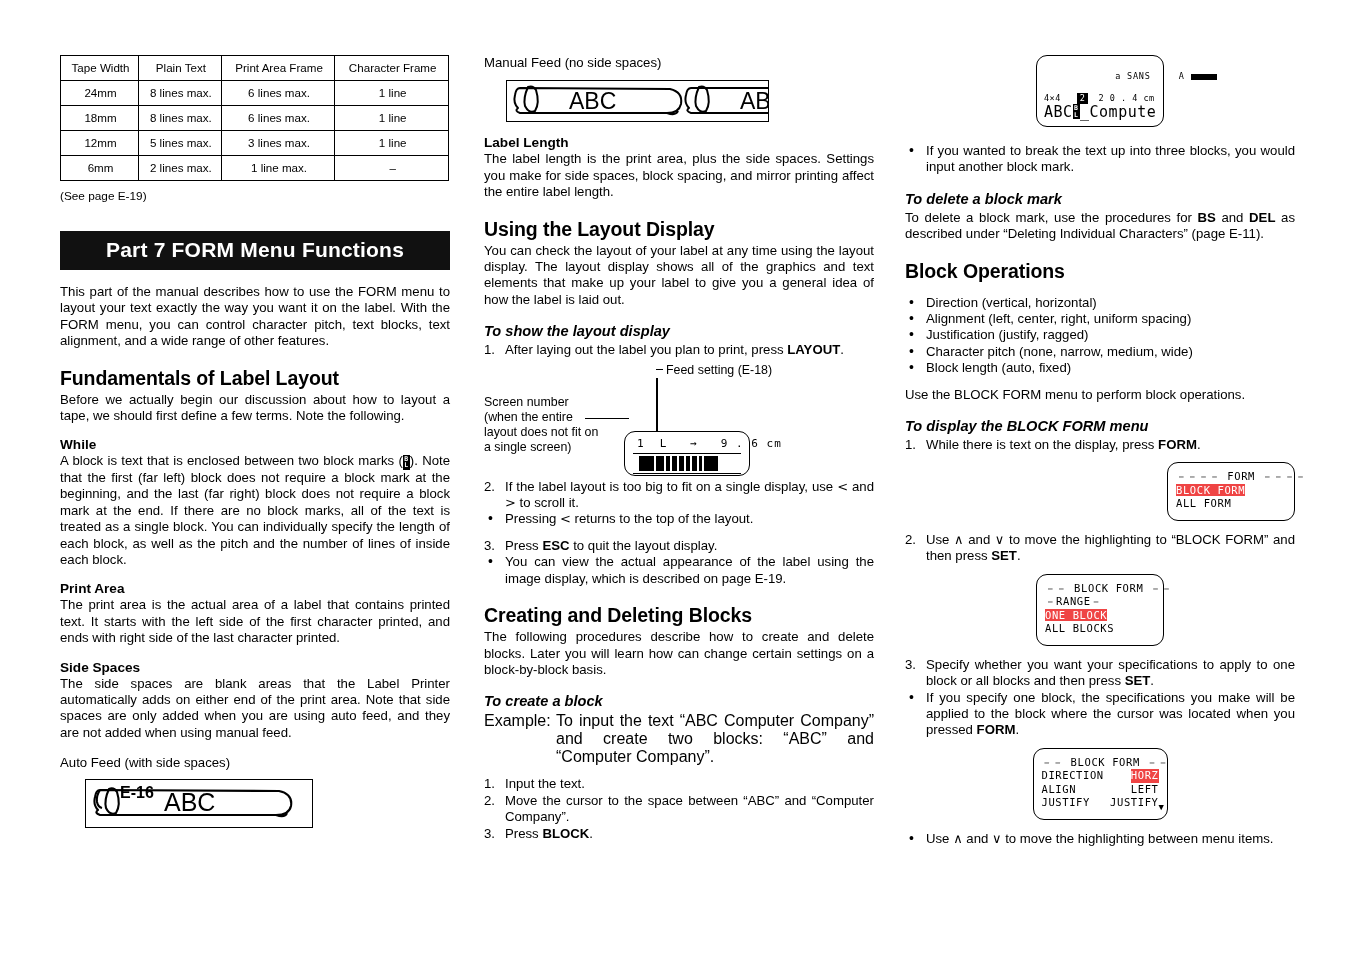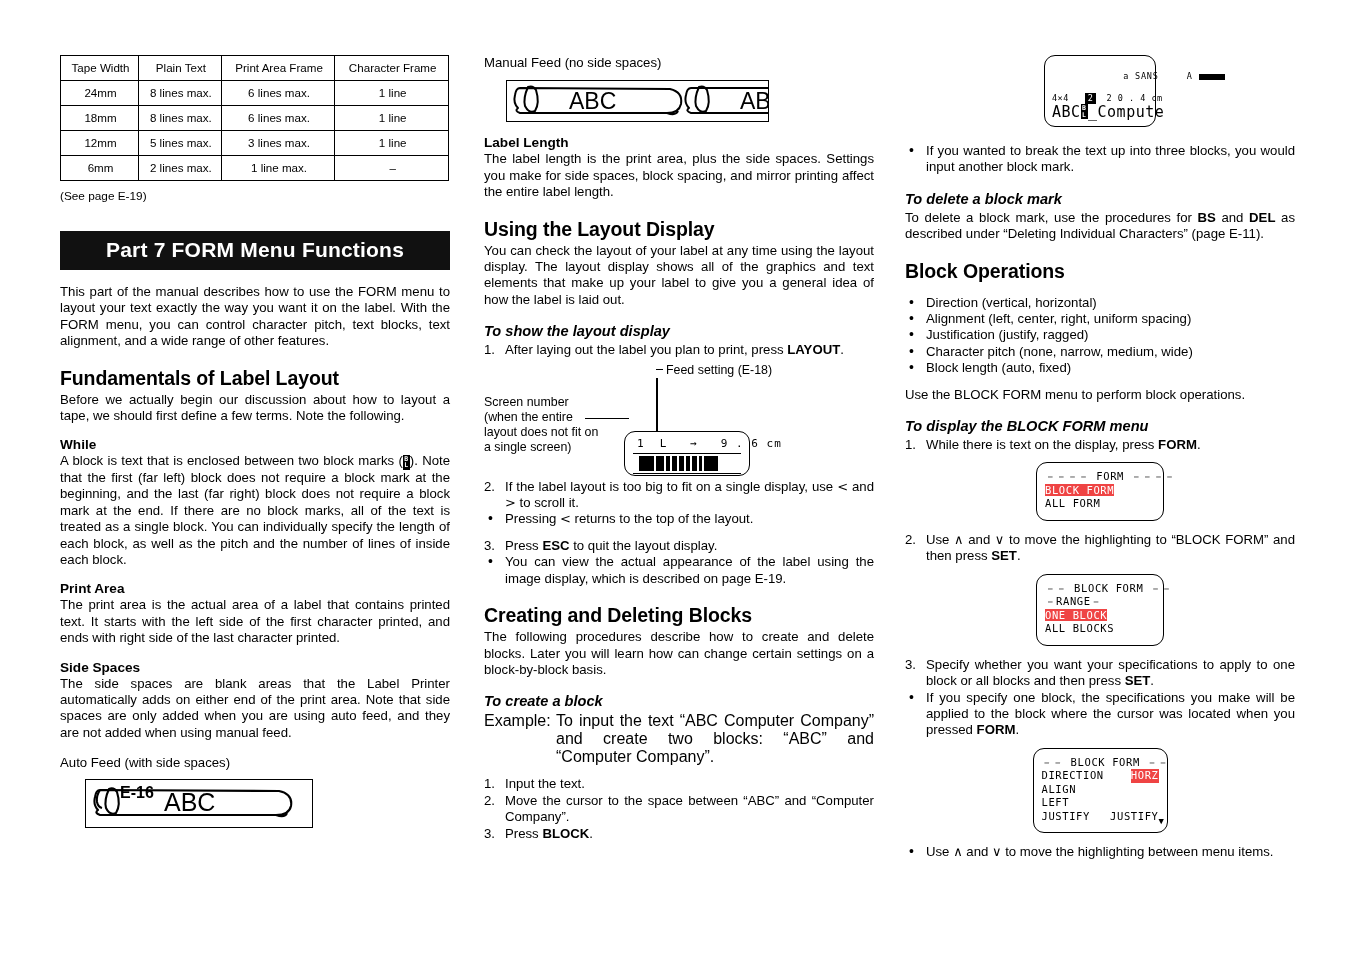--- a/index.html
+++ b/index.html
@@ -186,21 +186,21 @@
     border-bottom: 1.6px solid #000;
     height: 19px;
     display: flex;
     align-items: center;
     padding: 0 6px;
   }
   .bar-area .bseg { background: #000; height: 15px; margin-right: 2px; }
 
   
   #abc-lcd {
-    width: 112px;
+    width: 128px;
     padding: 4px 7px 5px 7px;
   }
   #abc-lcd .r1 { font-size: 8.5px; letter-spacing: 0.8px; white-space: pre; line-height: 11px;}
   #abc-lcd .r2 { font-size: 8.5px; letter-spacing: 0.5px; white-space: pre; line-height: 11px; display:flex; align-items:center;}
   #abc-lcd .r3 { font-size: 15px; letter-spacing: 0.5px; white-space: pre; line-height: 17px; display:flex; align-items:flex-end;}
   .solidbar { display:inline-block; width: 26px; height: 6px; background:#000; vertical-align: middle; margin-left: 6px;}
   .invbox { background:#000; color:#fff; padding: 0 3px; }
 
   
   .blockmark {
@@ -440,21 +440,21 @@
     </ul>
 
     <div class="spacer10"></div>
     <p class="nojust">Use the BLOCK FORM menu to perform block operations.</p>
 
     <h3 class="subital">To display the BLOCK FORM menu</h3>
     <ol class="steps">
       <li class="nojust"><span class="num">1.</span><span>While there is text on the display, press </span><b>FORM</b><span>.</span></li>
     </ol>
 
-    <div style="display:flex;justify-content:center;margin:9px 0 11px 0;">
+    <div style="display:flex;justify-content:flex-end;margin:9px 0 11px 0;">
       <div class="lcd menu-lcd">
         <div class="line">－－－－ FORM －－－－</div>
         <div class="line"><span class="hl">BLOCK FORM</span></div>
         <div class="line">ALL FORM</div>
       </div>
     </div>
 
     <ol class="steps">
       <li><span class="num">2.</span><span>Use </span><span class="arrowglyph">∧</span><span> and </span><span class="arrowglyph">∨</span><span> to move the highlighting to “BLOCK FORM” and then press </span><b>SET</b><span>.</span></li>
     </ol>
@@ -474,21 +474,21 @@
     <ul class="bullets">
       <li><span class="dot">•</span><span>If you specify one block, the specifications you make will be applied to the block where the cursor was located when you pressed </span><b>FORM</b><span>.</span></li>
     </ul>
 
     <div style="display:flex;justify-content:center;margin:9px 0 11px 0;">
       <div class="lcd menu-lcd" style="width:135px;">
         <div class="line">－－ BLOCK FORM －－</div>
         <div class="line" style="display:flex;justify-content:space-between;">
           <span>DIRECTION</span><span class="hl">HORZ</span>
         </div>
-        <div class="line" style="display:flex;justify-content:space-between;flex-direction:column;">
+        <div class="line" style="display:flex;justify-content:space-between;">
           <span>ALIGN</span><span>LEFT</span>
         </div>
         <div class="line" style="display:flex;justify-content:space-between;position:relative;">
           <span>JUSTIFY</span><span>JUSTIFY</span>
           <span style="position:absolute;right:-6px;bottom:-5px;font-size:9px;">▼</span>
         </div>
       </div>
     </div>
 
     <ul class="bullets">

